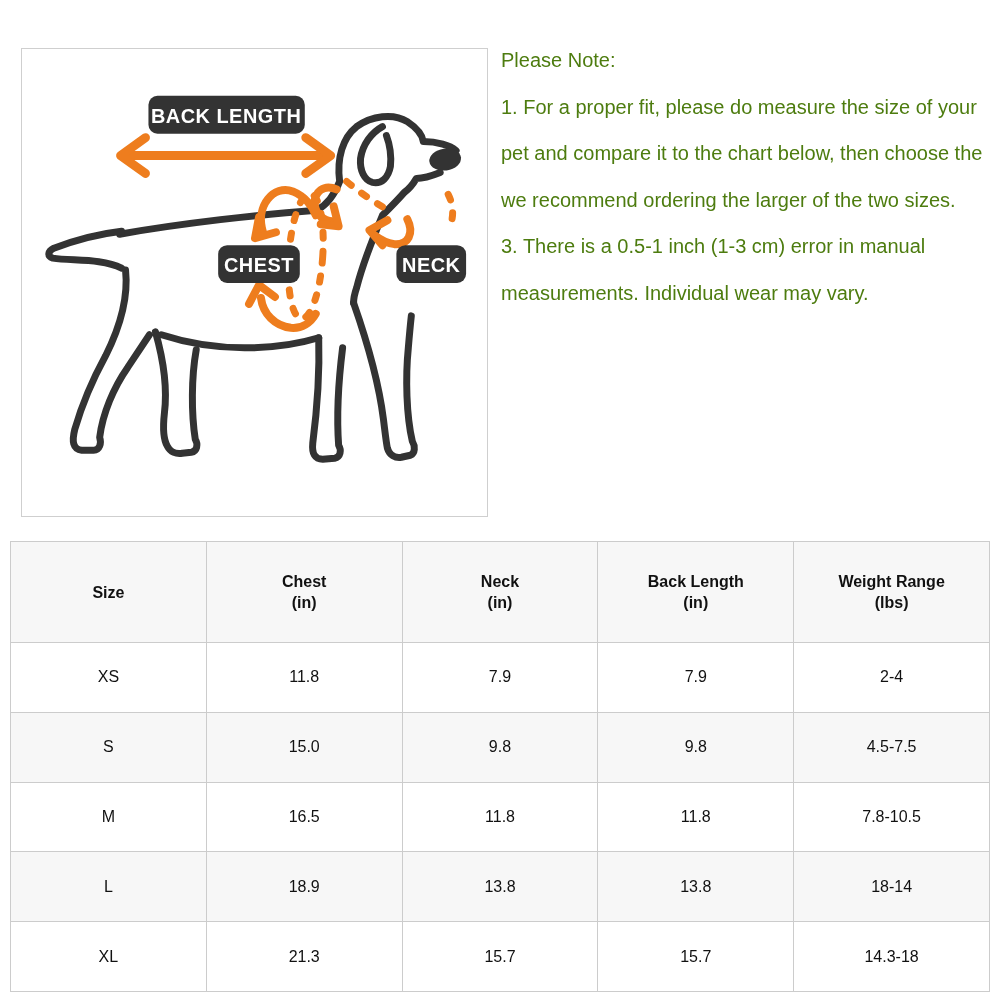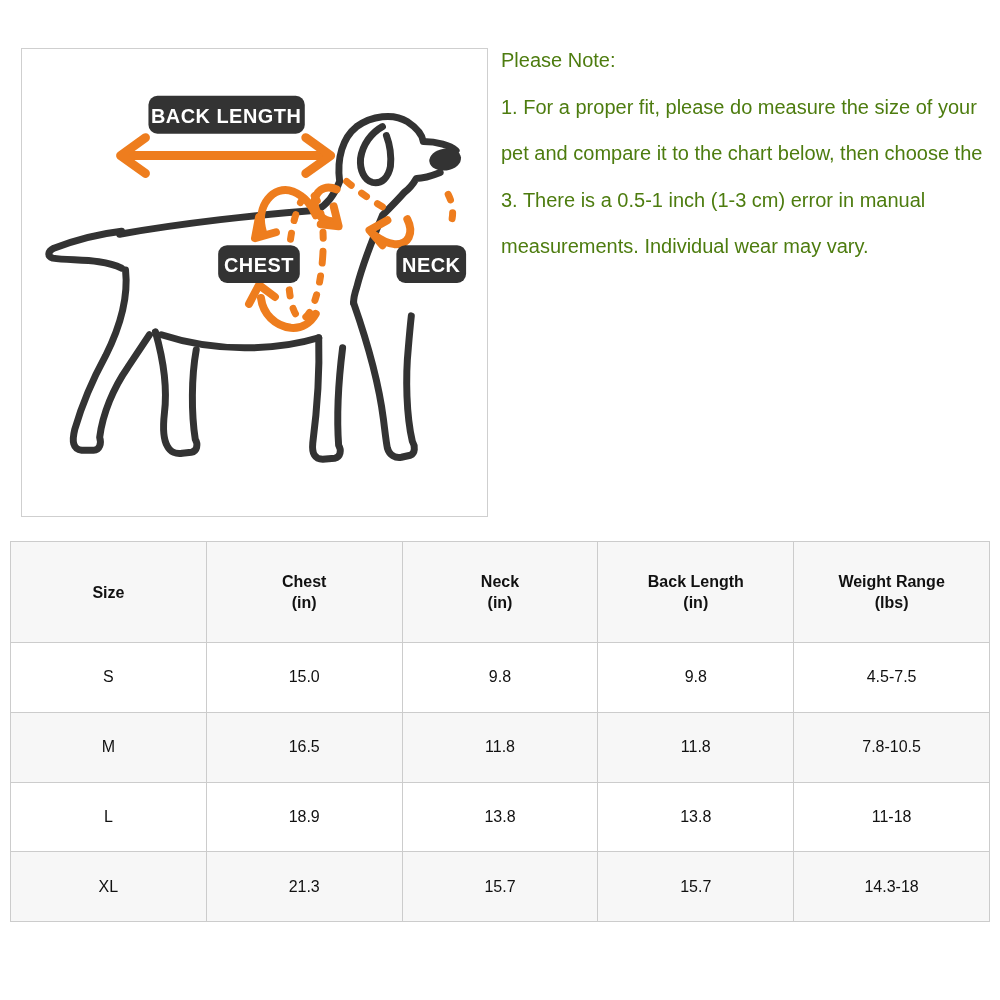--- a/index.html
+++ b/index.html
@@ -98,20 +98,21 @@
       <rect x="376" y="197" width="70" height="38" rx="9" fill="#333333"></rect>
       <text class="badge-text" x="411" y="224" fill="#ffffff" text-anchor="middle">NECK</text>
     </g>
   </svg>
 </div>
 
 <div class="notes">
   <div class="note-line">Please Note:</div>
   <div class="note-line">1. For a proper fit, please do measure the size of your</div>
   <div class="note-line">pet and compare it to the chart below, then choose the</div>
+  <div class="note-line">we recommend ordering the larger of the two sizes.</div>
   <div class="note-line">3. There is a 0.5-1 inch (1-3 cm) error in manual</div>
   <div class="note-line">measurements. Individual wear may vary.</div>
 </div>
 
 <table class="size-table">
   <thead>
     <tr>
       <th>
         <span>Size</span>
         <span></span>
@@ -129,39 +130,46 @@
         <span>(in)</span>
       </th>
       <th>
         <span>Weight Range</span>
         <span>(lbs)</span>
       </th>
     </tr>
   </thead>
   <tbody>
     <tr>
+      <td>XS</td>
+      <td>11.8</td>
+      <td>7.9</td>
+      <td>7.9</td>
+      <td>2-4</td>
+    </tr>
+    <tr>
       <td>S</td>
       <td>15.0</td>
       <td>9.8</td>
       <td>9.8</td>
       <td>4.5-7.5</td>
     </tr>
     <tr>
       <td>M</td>
       <td>16.5</td>
       <td>11.8</td>
       <td>11.8</td>
       <td>7.8-10.5</td>
     </tr>
     <tr>
       <td>L</td>
       <td>18.9</td>
       <td>13.8</td>
       <td>13.8</td>
-      <td>11-18</td>
+      <td>18-14</td>
     </tr>
     <tr>
       <td>XL</td>
       <td>21.3</td>
       <td>15.7</td>
       <td>15.7</td>
       <td>14.3-18</td>
     </tr>
   </tbody>
 </table>

